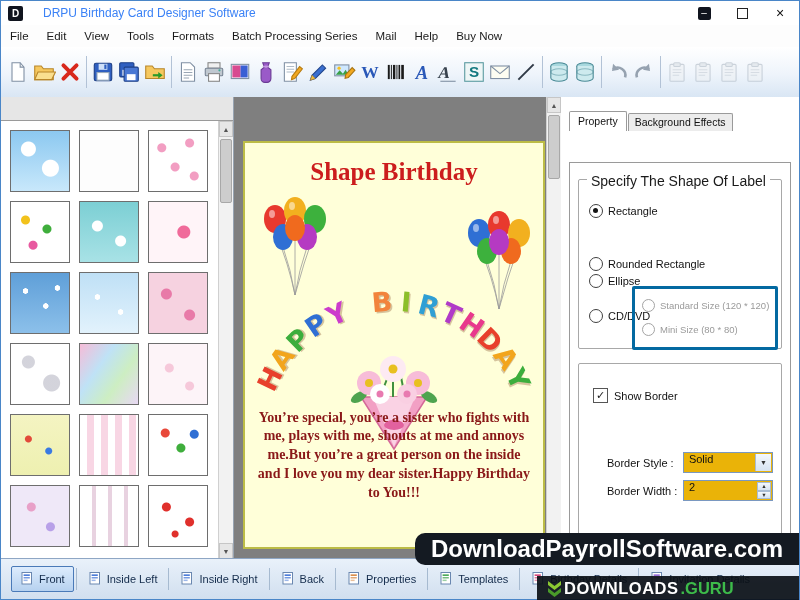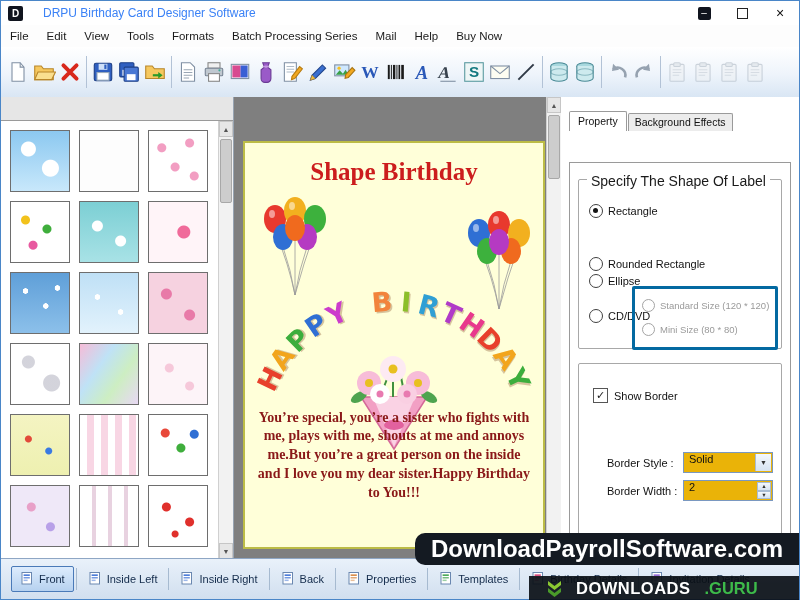--- a/index.html
+++ b/index.html
@@ -99,21 +99,21 @@
               padding-left:10px;background:linear-gradient(#e9f1fa,#d1dfef);}
   .b-tab{display:flex;align-items:center;gap:5px;padding:4px 8px;border:1px solid transparent;font-size:11px;color:#122a4a;white-space:nowrap;}
   .b-tab.active{background:linear-gradient(#ddecfd,#b6d1ef);border:1px solid #4a7ab8;border-radius:2px;}
   .bt-sep{width:1px;height:22px;background:#a6bad0;margin:0 2px;}
 
   
   .wm1{position:absolute;right:0;top:532px;width:384px;height:32px;background:#141a22;border-radius:10px 0 0 10px;
        display:flex;align-items:center;justify-content:center;z-index:10;}
   .wm1 span{color:#fff;font-weight:bold;font-size:24px;}
   .wm2{position:absolute;right:0;top:575px;width:252px;height:25px;background:rgba(10,15,22,0.92);display:flex;align-items:center;
-       padding-left:18px;gap:14px;z-index:11;text-align:right;}
+       padding-left:10px;gap:2px;z-index:11;text-align:right;}
   .wm2 .brand{color:#fff;font-weight:bold;font-size:16.5px;letter-spacing:0.5px;}
   .wm2 .suffix{font-weight:bold;font-size:16.5px;}
 </style>
 </head>
 <body>
 
 <div id="app">
 
   <div class="titlebar">
     <span class="app-icon">D</span>

